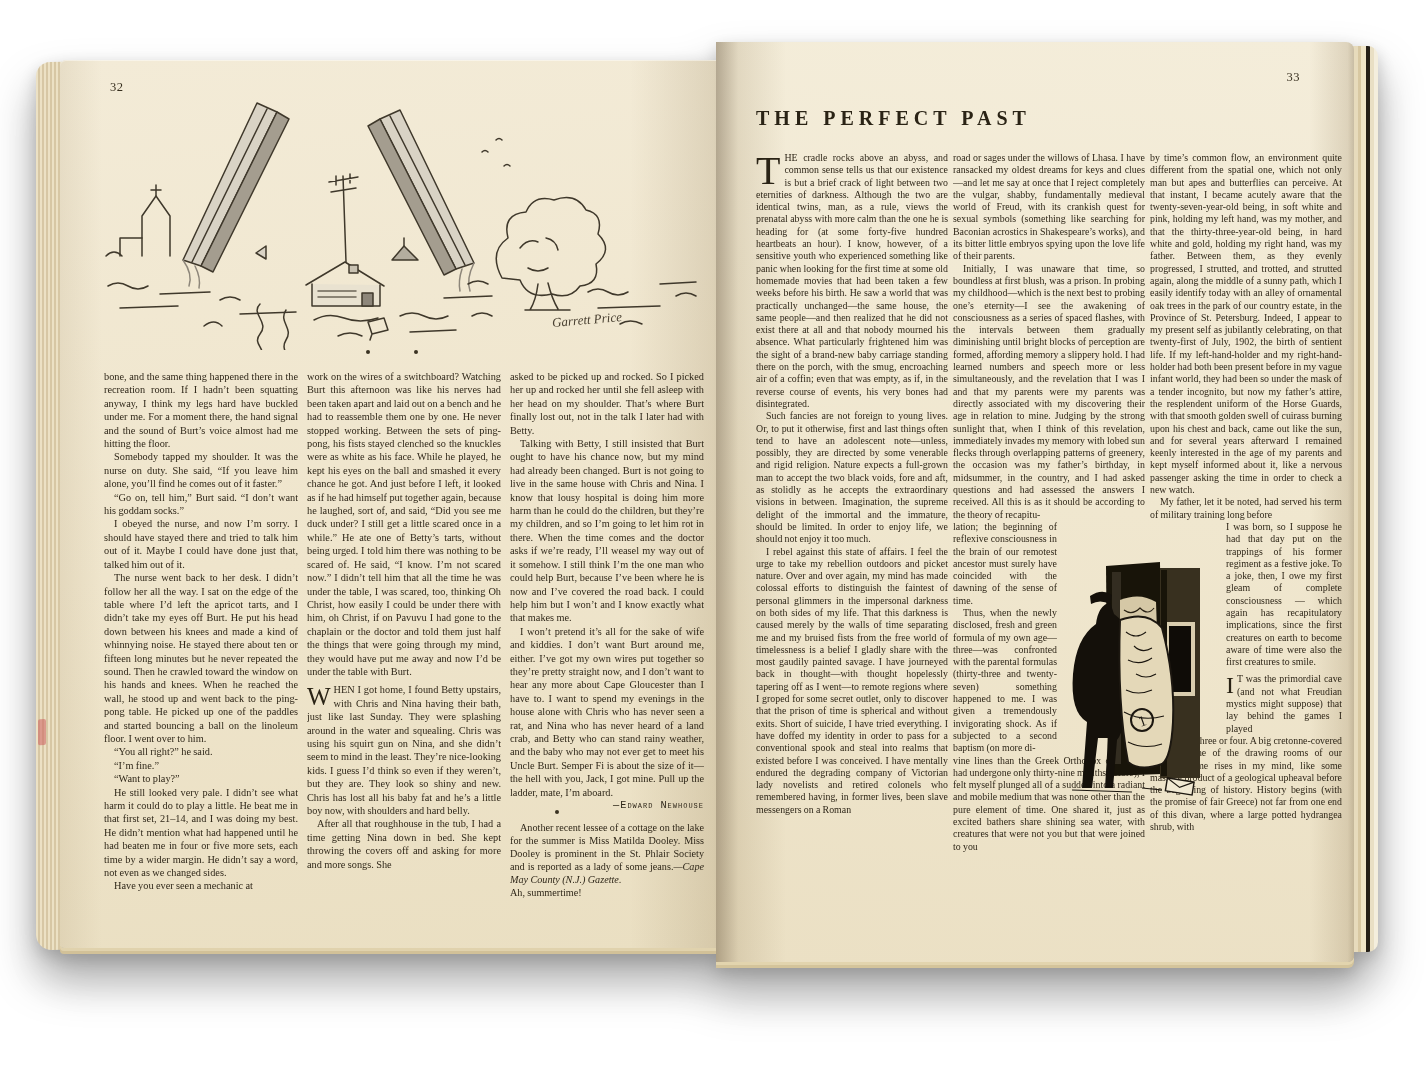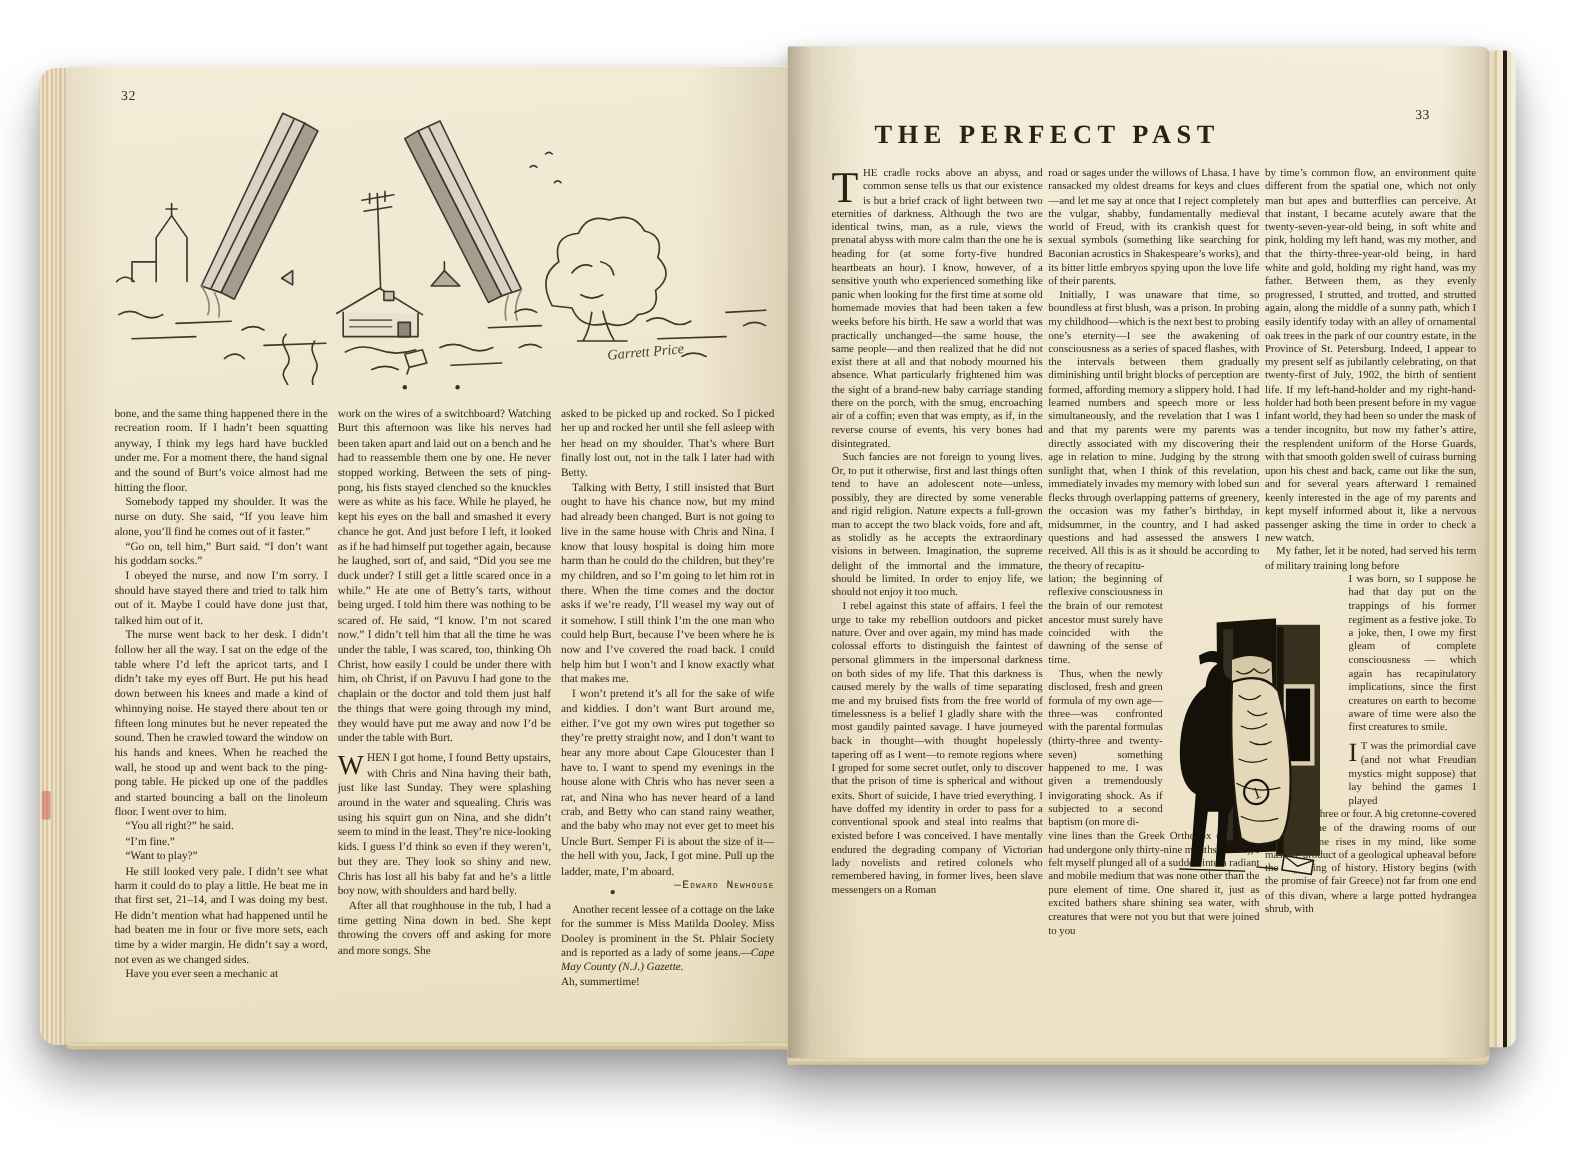--- a/index.html
+++ b/index.html
@@ -21,21 +21,21 @@
           linear-gradient(175deg,#f3ebd7 0%,#efe5cc 55%,#eadfc2 100%);
         box-shadow:0 3px 0 #e0d2ad,0 6px 0 #d2c198,inset 0 1px 0 rgba(255,255,255,.45);padding-left:39px;}
   .page-right{left:680px;top:6px;width:638px;height:920px;border-radius:0 8px 6px 0;
         background:
           linear-gradient(to right,rgba(75,55,28,.38) 0,rgba(115,90,45,.14) 3.5%,rgba(115,90,45,0) 11%),
           linear-gradient(to right,transparent 93%,rgba(120,95,55,.18) 99%,rgba(100,78,40,.30) 100%),
           linear-gradient(185deg,#f4edda 0%,#f0e7cf 50%,#ebe0c4 100%);
         box-shadow:0 3px 0 #e2d4ae,0 6px 0 #d4c49b;}
   .pagenum{position:absolute;font-size:12.5px;letter-spacing:.5px;color:#362e1e;}
   .pn-l{left:50px;top:20px;}
-  .pn-r{right:54px;top:55px;}
+  .pn-r{right:54px;top:28px;}
   
   .cartoon{position:absolute;left:40px;top:28px;width:604px;height:262px;}
   .cartoon svg{width:100%;height:100%;}
   .cartoon-sig{position:absolute;left:452px;top:224px;font-style:italic;font-size:13px;
         transform:rotate(-5deg);color:#4a4132;}
   .dots2{position:absolute;left:306px;top:290px;width:52px;display:flex;justify-content:space-between;}
   .dots2 i{width:4px;height:4px;background:#3a3222;border-radius:50%;}
   
   .cols{position:absolute;display:flex;text-align:justify;hyphens:auto;-webkit-hyphens:auto;word-spacing:-.2px;}
   .lcols{left:44px;top:310px;width:600px;height:574px;gap:9px;font-size:10.3px;line-height:13.4px;}
@@ -49,22 +49,22 @@
   .dcW{font-size:25px;line-height:23px;padding:2px 3px 0 0;}
   .dcT{font-size:40px;line-height:34px;padding:2px 4px 0 0;}
   .dcI{font-size:24px;line-height:22px;padding:1px 3px 0 0;}
   .byline{float:right;font-variant:small-caps;letter-spacing:1px;font-family:Liberation Mono, monospace;}
   .sepdot{text-align:center;margin:5px 0 4px 0;}
   .sepdot i{display:inline-block;width:4px;height:4px;background:#3a3222;border-radius:50%;}
   .note{font-weight:normal;font-size:10.2px;line-height:13px;margin-top:4px;text-indent:10px;}
   .note .src{font-style:italic;}
   .tagline{font-weight:normal;font-size:10.2px;margin-top:4px;text-indent:10px;}
   
-  .title{position:absolute;left:40px;top:52px;width:392px;text-align:center;
-         font-size:24px;font-weight:600;letter-spacing:5px;color:#2a2315;white-space:nowrap;}
+  .title{position:absolute;left:40px;top:52px;width:392px;
+         font-size:20px;font-weight:600;letter-spacing:5px;color:#2a2315;white-space:nowrap;}
   
   .nar-r{margin-right:88px;}
   .nar-l{margin-left:76px;}
   .illo{position:absolute;left:346px;top:520px;width:142px;height:248px;}
   .illo svg{width:100%;height:100%;}
 </style>
 </head>
 <body>
 
 <div class="stage">

